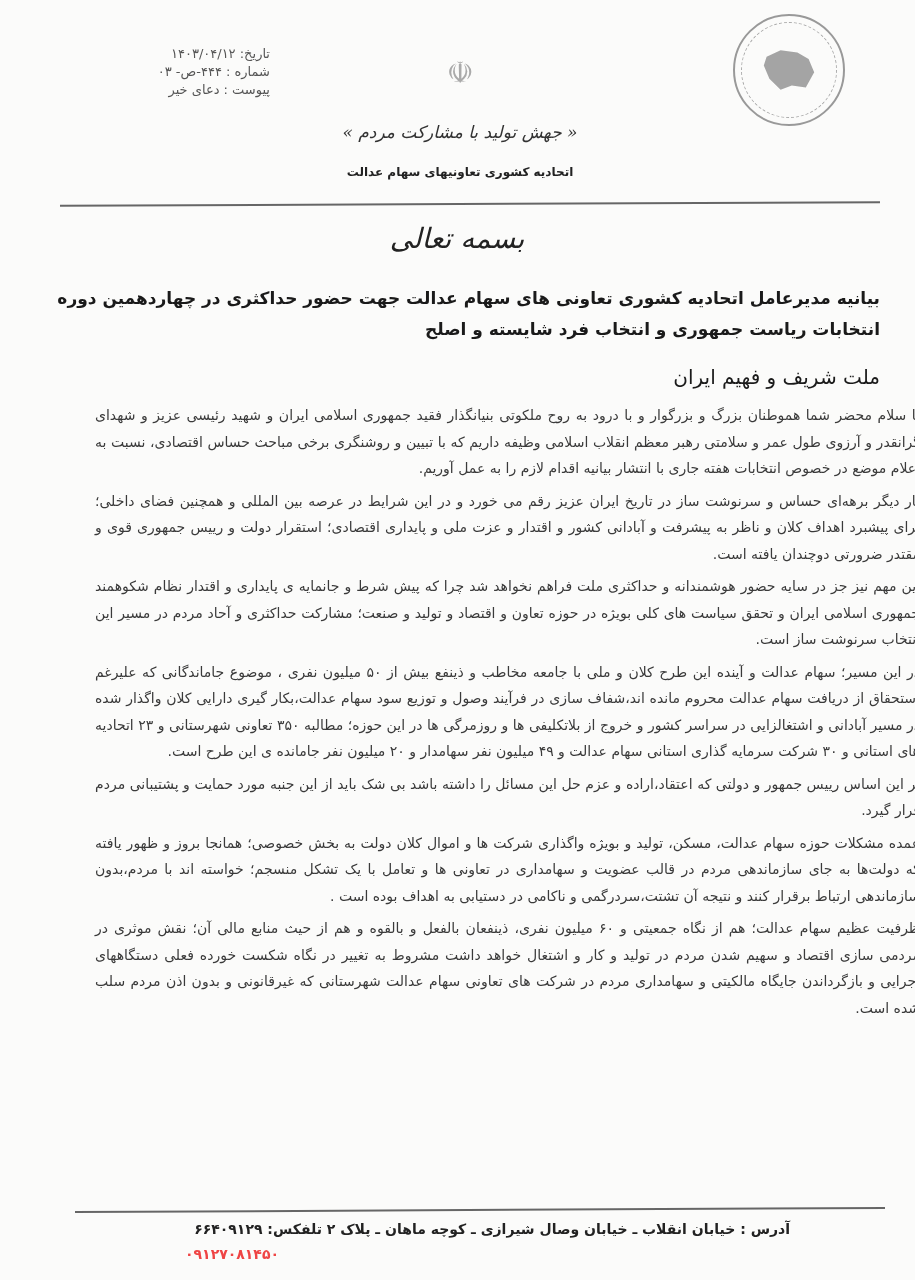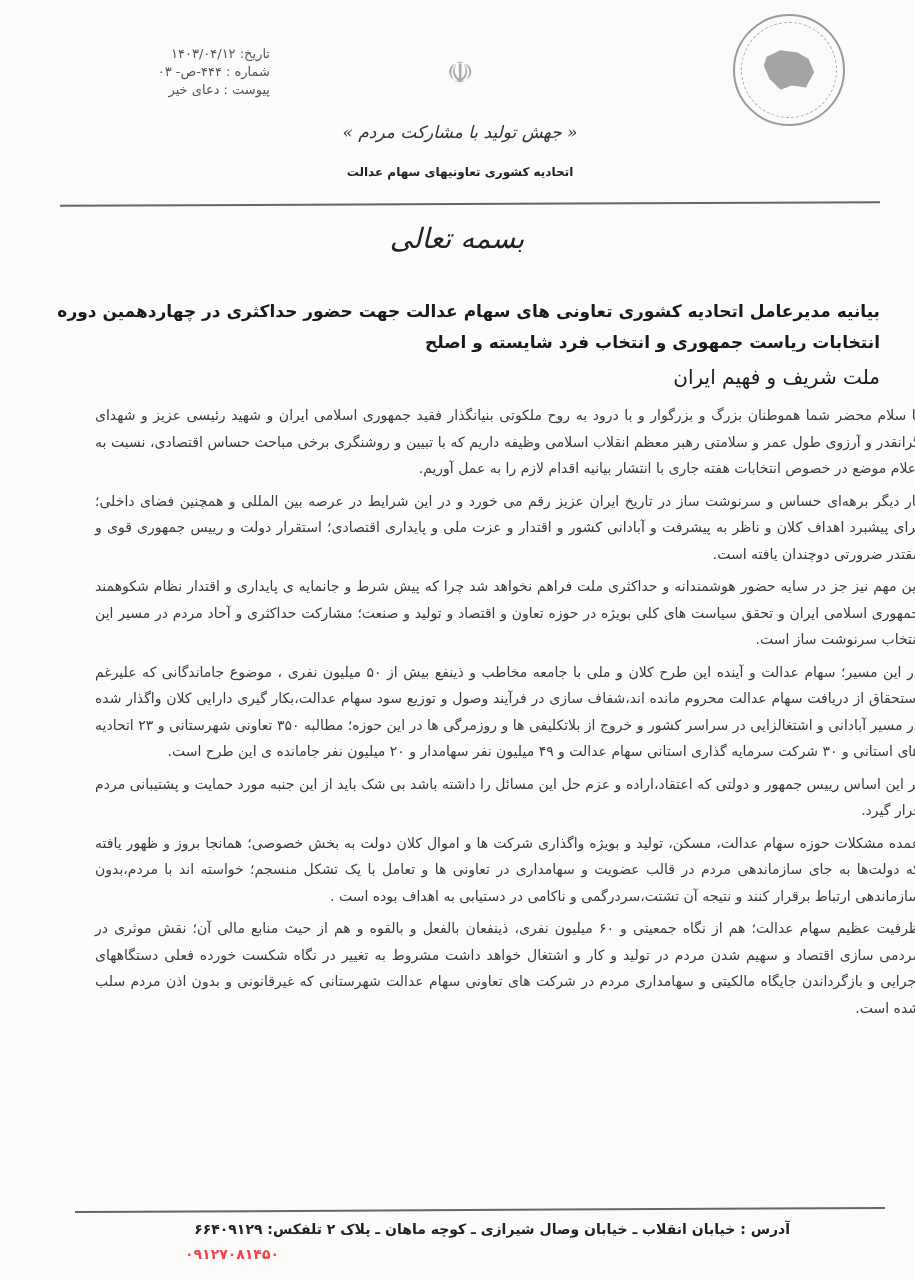--- a/index.html
+++ b/index.html
@@ -53,21 +53,21 @@
     position: absolute; top: 203px; left: 60px; width: 820px; height: 0;
     border-top: 2px solid #666; transform: rotate(-0.25deg);
   }
   .basmala {
     position: absolute; top: 222px; left: 357px; width: 200px;
     text-align: center; direction: rtl;
     font-family: "DejaVu Serif", serif; font-style: italic;
     font-size: 28px; color: #222;
   }
   .title {
-    position: absolute; top: 296px; left: 40px; width: 840px;
+    position: absolute; top: 283px; left: 40px; width: 840px;
     direction: rtl; text-align: right;
     font-weight: bold; font-size: 17px; line-height: 31px; color: #1a1a1a;
   }
   .salutation {
     position: absolute; top: 365px; left: 40px; width: 840px;
     direction: rtl; text-align: right;
     font-size: 20px; color: #1a1a1a;
   }
   .body-text {
     position: absolute; top: 402px; left: 55px; width: 825px;

